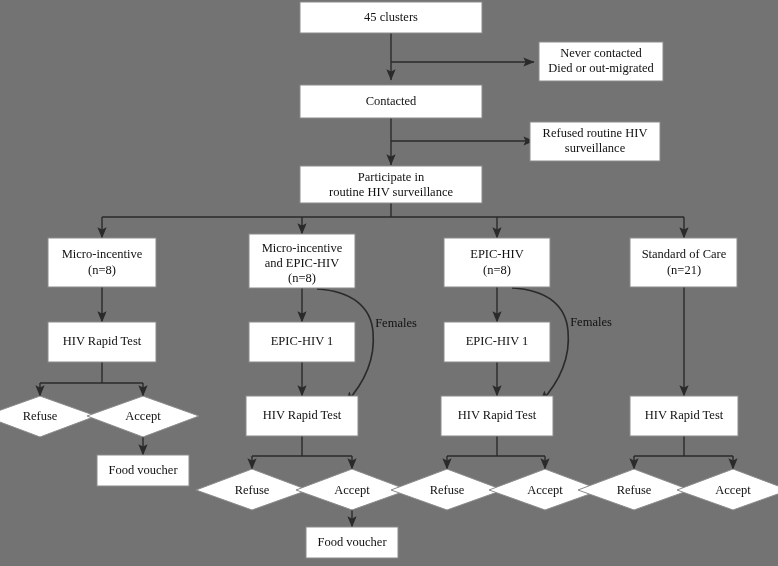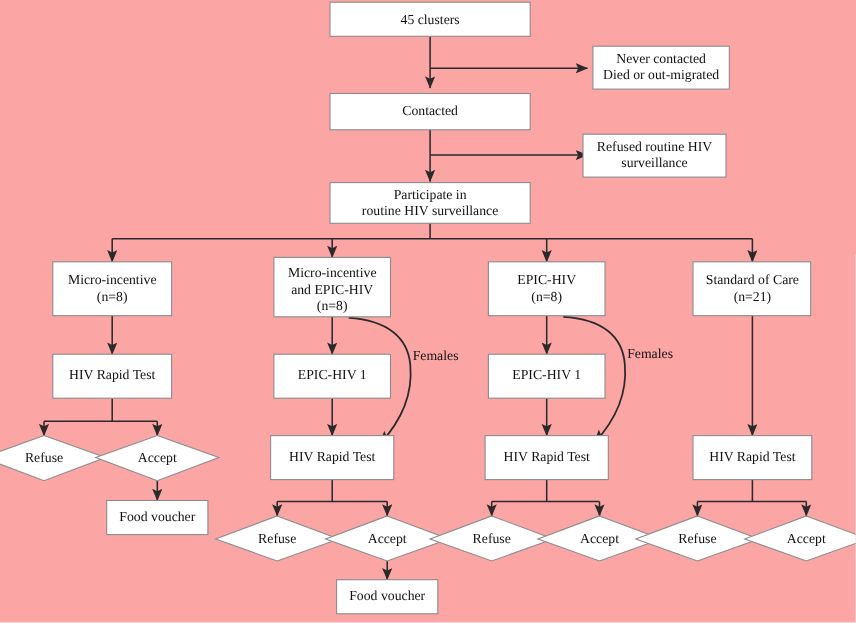--- a/index.html
+++ b/index.html
@@ -4,21 +4,21 @@
 <style>
   html, body {
     margin: 0;
     padding: 0;
     background: #ffffff;
   }
   #chart-root {
     position: relative;
     width: 778px;
     height: 566px;
-    background: #fca5a5;
+    background: #737373;
     font-family: "Liberation Serif", "DejaVu Serif", serif;
     overflow: hidden;
   }
   svg.flow {
     position: absolute;
     left: 0;
     top: 0;
     width: 778px;
     height: 566px;
   }

